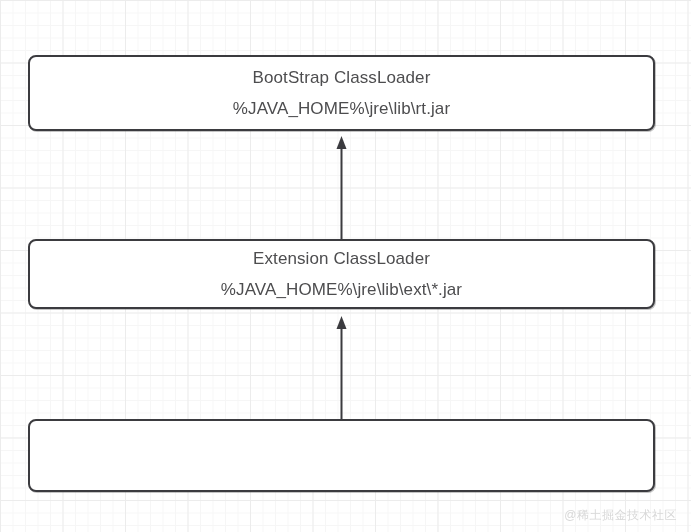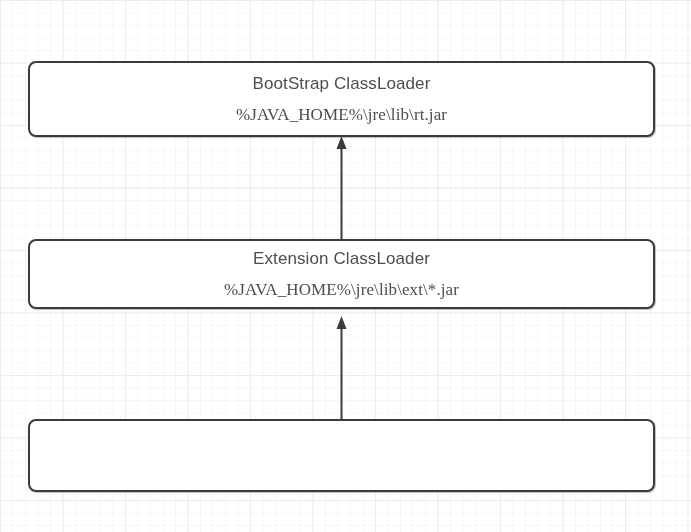--- a/index.html
+++ b/index.html
@@ -43,33 +43,33 @@
     box-sizing: border-box;
     border: 2px solid #3b3b3f;
     border-radius: 8px;
     background: #ffffff;
     display: flex;
     flex-direction: column;
     align-items: center;
     justify-content: center;
     box-shadow: 1px 1px 0 rgba(60,60,60,0.30);
   }
-  #node-bootstrap  { top: 61px;  height: 76px; }
+  #node-bootstrap  { top: 55px;  height: 76px; }
   #node-extension  { top: 239px; height: 70px; }
   #node-application{ top: 419px; height: 73px; }
 
   .node-title,
   .node-subtitle {
     color: #4d4d4f;
     font-size: 17px;
     line-height: 23px;
     white-space: nowrap;
     letter-spacing: 0.1px;
   }
-  .node-subtitle { margin-top: 8px; font-family: Liberation Serif, serif; }
+  .node-subtitle { margin-top: 8px; }
 
   
   .arrow {
     position: absolute;
     left: 335px;
     width: 13px;
   }
   #arrow-app-to-ext  { top: 316px; height: 104px; }
   #arrow-ext-to-boot { top: 136px; height: 104px; }
   .arrow svg { display: block; }
@@ -111,14 +111,15 @@
   <div class="arrow" id="arrow-app-to-ext">
     <svg width="13" height="104" viewBox="0 0 13 104" xmlns="http://www.w3.org/2000/svg">
       <line x1="6.5" y1="104" x2="6.5" y2="12" stroke="#3b3b3f" stroke-width="2"></line>
       <polygon points="6.5,0 11.5,13 1.5,13" fill="#3b3b3f"></polygon>
     </svg>
   </div>
 
   <div class="node" id="node-application">
   </div>
 
+  <div id="watermark">@稀土掘金技术社区</div>
 
 </div>
 
 </body></html>

